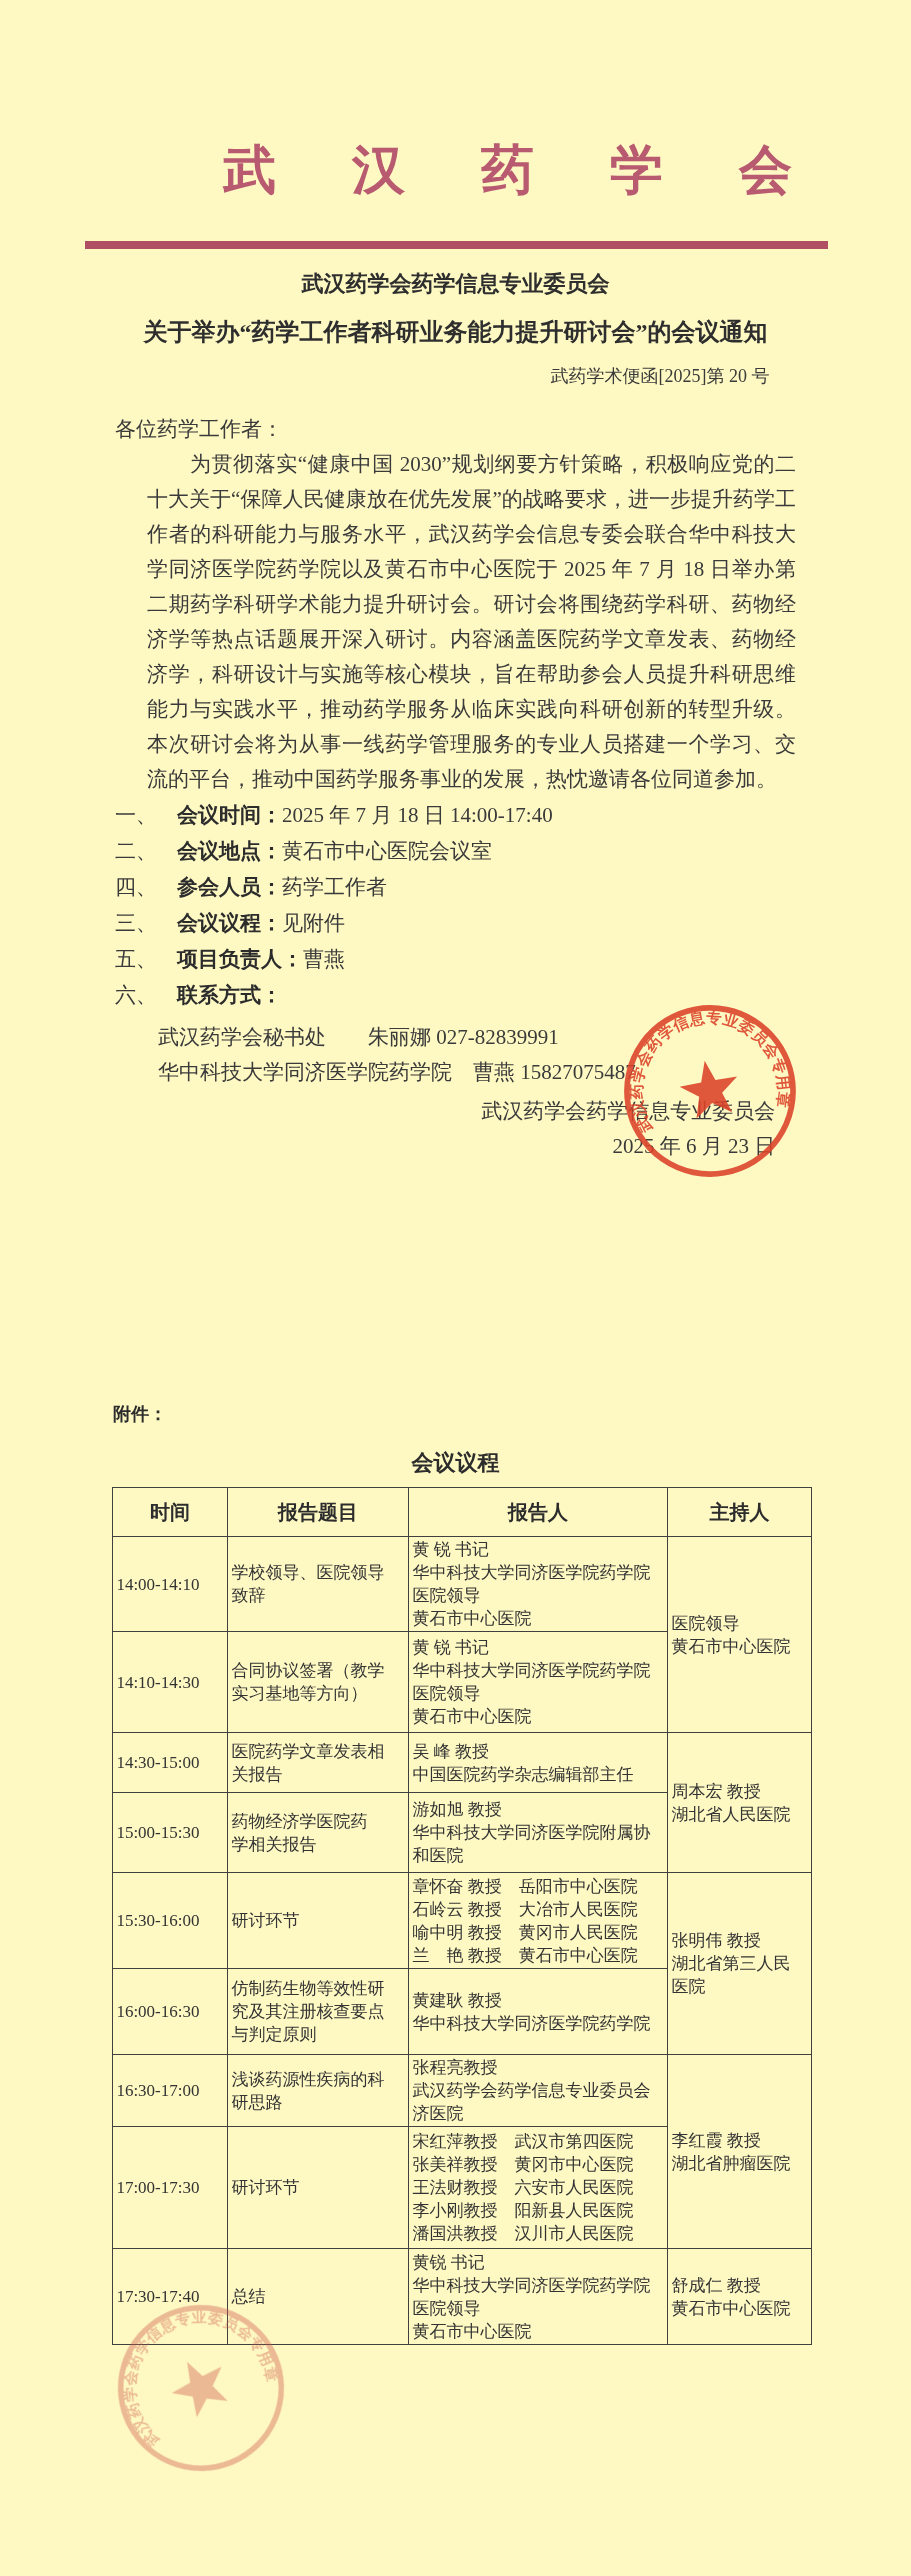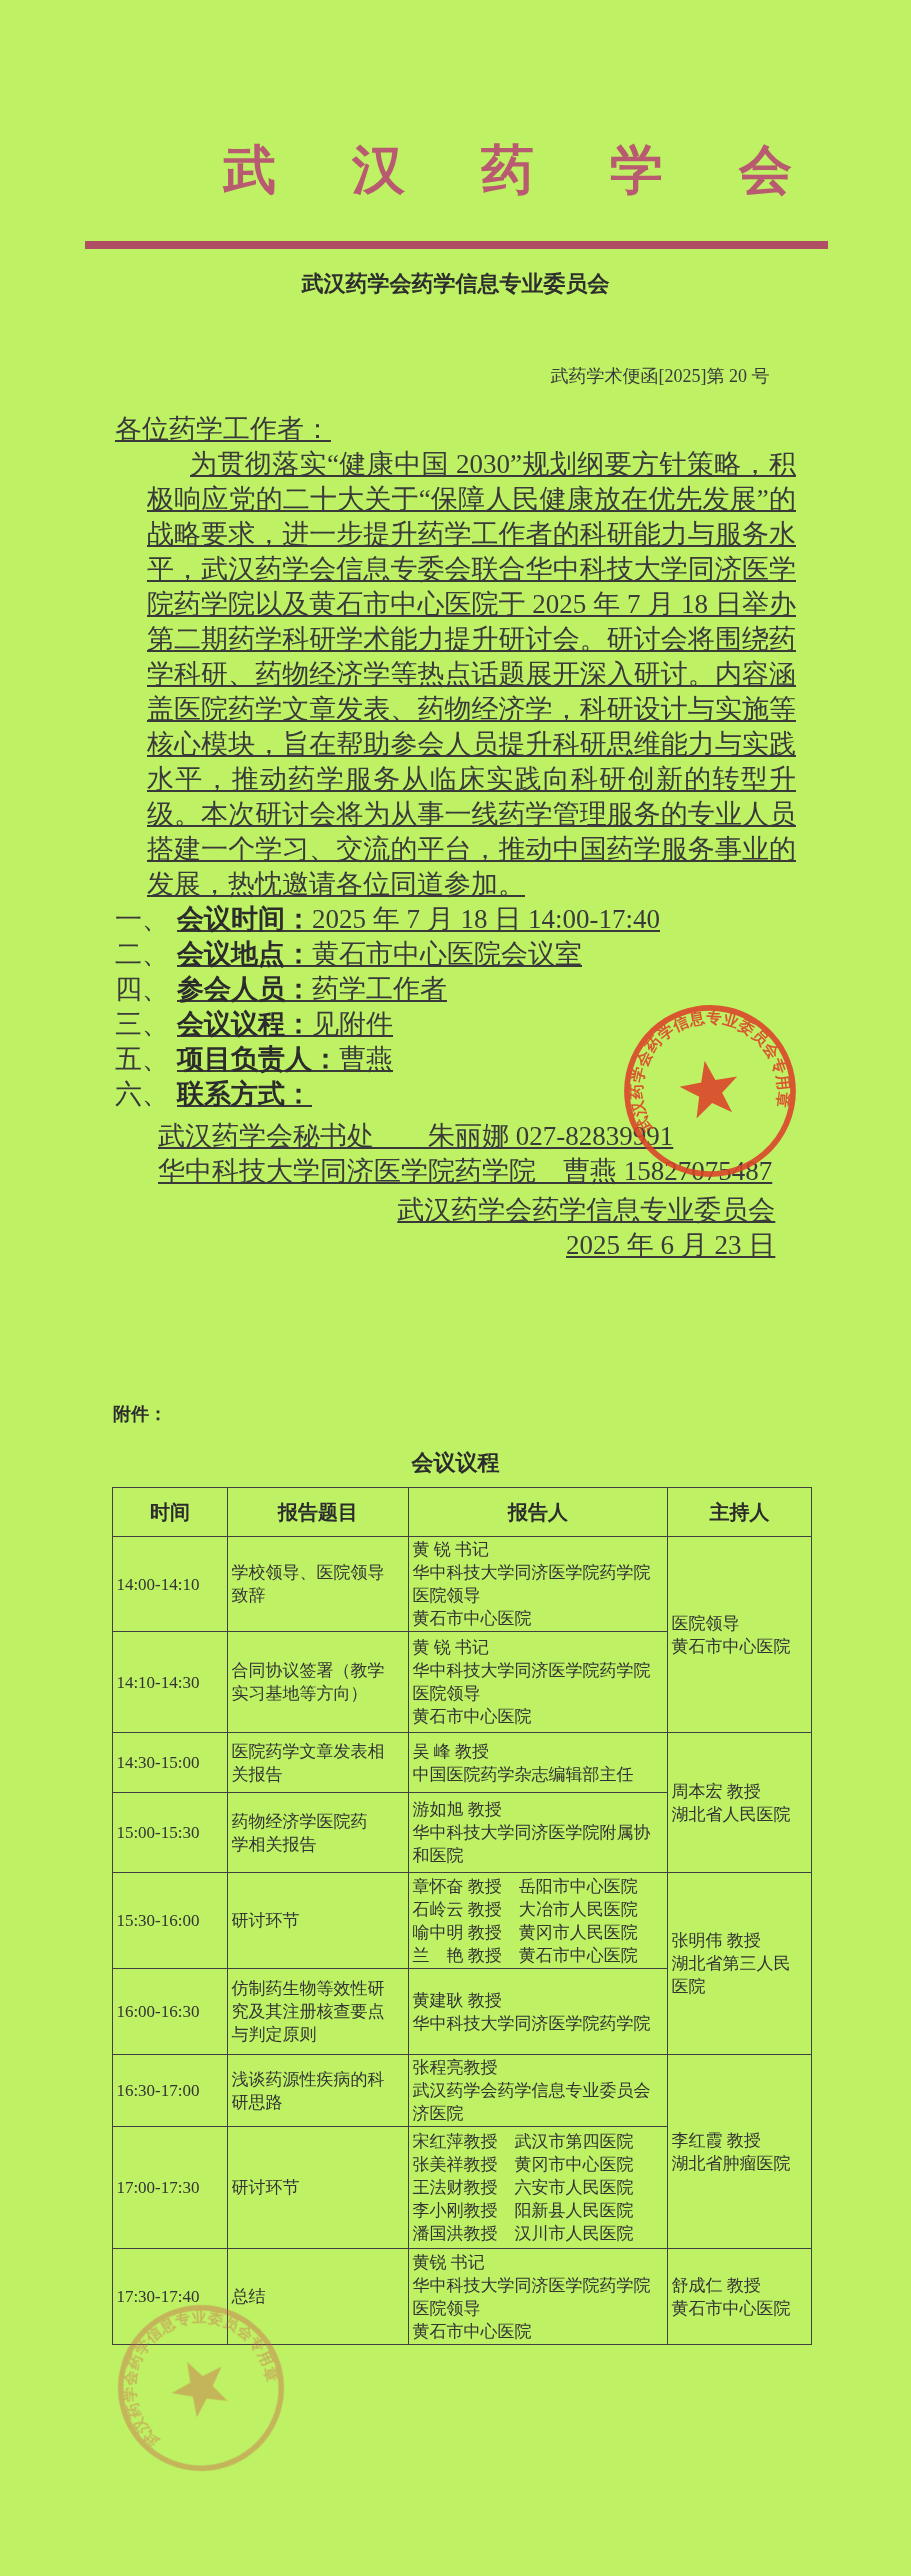--- a/index.html
+++ b/index.html
@@ -8,21 +8,21 @@
     --ink:#3a3a3a;
     --stamp-red:#dc4229;
     --stamp-faint:#cf5a4d;
     --border:#404040;
   }
   *{margin:0;padding:0;box-sizing:border-box;}
   html,body{background:#ffffff;}
   .page{
     position:relative;
     width:911px;height:2576px;
-    background:#bef264;
+    background:#fef9c3;
     color:var(--ink);
     font-family:"Liberation Serif","DejaVu Serif",serif;
     overflow:hidden;
   }
   
   .org-title{
     position:absolute;top:144px;left:223px;
     font-size:53px;line-height:1;font-weight:700;
     letter-spacing:76px;white-space:nowrap;
     color:var(--title-rose);
@@ -44,21 +44,21 @@
     color:#2e2e2e;
   }
   .doc-number{
     position:absolute;top:364px;left:115px;width:681px;
     text-align:right;padding-right:26.4px;
     font-size:18px;
   }
   
   .main-text{
     position:absolute;top:412px;left:115px;width:681px;
-    font-size:27px;line-height:35px;text-decoration:underline;
+    font-size:21px;line-height:35px;
   }
   .para{
     text-indent:43px;text-align:justify;margin-left:32px;
   }
   .list-item{white-space:nowrap;}
   .list-item .num{display:inline-block;width:62px;}
   .list-item .label{
     font-weight:700;
     font-family:"Liberation Sans","DejaVu Sans",sans-serif;
     color:#2c2c2c;
@@ -122,20 +122,21 @@
   td.time-cell{font-size:18px;border-radius:32px;}
 </style>
 </head>
 <body>
 
 <div class="page">
 
   <div class="org-title">武汉药学会</div>
   <div class="red-rule"></div>
   <div class="committee-line">武汉药学会药学信息专业委员会</div>
+  <div class="doc-title">关于举办“药学工作者科研业务能力提升研讨会”的会议通知</div>
   <div class="doc-number">武药学术便函[2025]第 20 号</div>
 
   <div class="main-text">
     <div class="salutation">各位药学工作者：</div>
     <p class="para">为贯彻落实“健康中国 2030”规划纲要方针策略，积极响应党的二十大关于“保障人民健康放在优先发展”的战略要求，进一步提升药学工作者的科研能力与服务水平，武汉药学会信息专委会联合华中科技大学同济医学院药学院以及黄石市中心医院于 2025 年 7 月 18 日举办第二期药学科研学术能力提升研讨会。研讨会将围绕药学科研、药物经济学等热点话题展开深入研讨。内容涵盖医院药学文章发表、药物经济学，科研设计与实施等核心模块，旨在帮助参会人员提升科研思维能力与实践水平，推动药学服务从临床实践向科研创新的转型升级。本次研讨会将为从事一线药学管理服务的专业人员搭建一个学习、交流的平台，推动中国药学服务事业的发展，热忱邀请各位同道参加。</p>
 
     <div class="list">
       <div class="list-item">
         <span class="num">一、</span><span class="label">会议时间：</span><span class="value">2025 年 7 月 18 日  14:00-17:40</span>
       </div>

